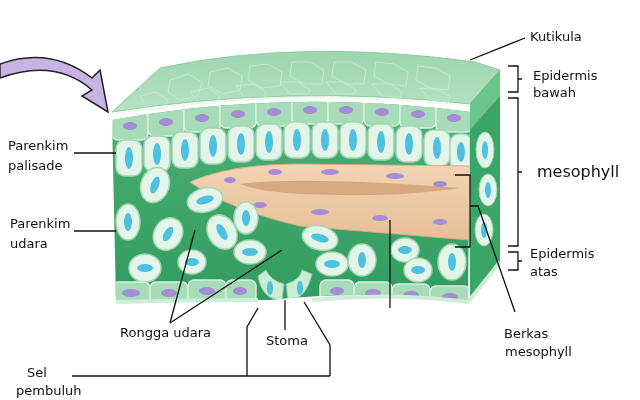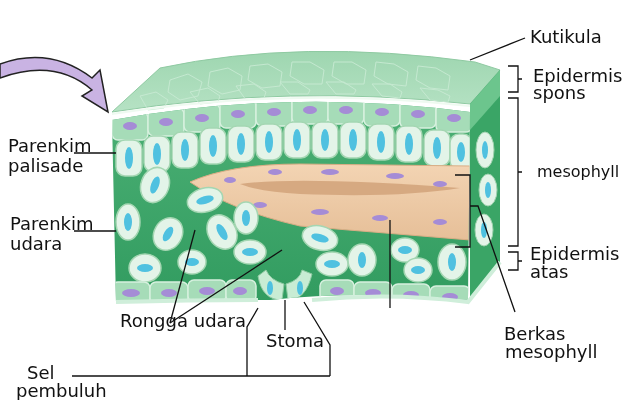--- a/index.html
+++ b/index.html
@@ -1,18 +1,18 @@
 <!DOCTYPE html>
 <html><head>
 <meta charset="utf-8">
 <style>
   html,body{margin:0;padding:0;background:#ffffff;}
   body{width:640px;height:400px;overflow:hidden;position:relative;font-family:"DejaVu Sans","Liberation Sans",sans-serif;}
   #diagram{position:absolute;left:0;top:0;width:640px;height:400px;}
-  .lbl{position:absolute;color:#111;font-size:18px;line-height:17px;white-space:nowrap;font-family:"DejaVu Sans",sans-serif;}
+  .lbl{position:absolute;color:#111;font-size:13px;line-height:17px;white-space:nowrap;font-family:"DejaVu Sans",sans-serif;}
   .lbl-big{font-size:16px;line-height:24px;text-align:center;}
 </style>
 </head>
 <body>
 
 <svg id="diagram" viewBox="0 0 640 400" xmlns="http://www.w3.org/2000/svg">
   <defs>
     <linearGradient id="topG" x1="0" y1="0" x2="0" y2="1">
       <stop offset="0" stop-color="#9ed6b0"></stop>
       <stop offset="1" stop-color="#b6e2c4"></stop>
@@ -224,26 +224,26 @@
     <line x1="390" y1="220" x2="390" y2="308"></line>
     <path d="M455,175 L470,175 L470,247 L455,247 M470,206 L478,206 L515,312"></path>
     <line x1="72" y1="376" x2="330" y2="376"></line>
     <path d="M247,376 L247,327 L258,308"></path>
     <path d="M330,376 L330,345 L315,320 L304,302"></path>
   </g>
 </svg>
 
 <div class="lbl" style="left:530px;top:28px">Kutikula</div>
 <div class="lbl" style="left:533px;top:67px">Epidermis</div>
-<div class="lbl" style="left:533px;top:84px">spons</div>
+<div class="lbl" style="left:533px;top:84px">bawah</div>
 <div class="lbl lbl-big" style="left:537px;top:160px">mesophyll</div>
 <div class="lbl" style="left:530px;top:245px">Epidermis</div>
 <div class="lbl" style="left:530px;top:263px">atas</div>
 <div class="lbl" style="left:8px;top:137px">Parenkim</div>
 <div class="lbl" style="left:8px;top:157px">palisade</div>
 <div class="lbl" style="left:10px;top:215px">Parenkim</div>
 <div class="lbl" style="left:10px;top:235px">udara</div>
-<div class="lbl" style="left:120px;top:312px">Rongga udara</div>
+<div class="lbl" style="left:120px;top:324px">Rongga udara</div>
 <div class="lbl" style="left:266px;top:332px">Stoma</div>
 <div class="lbl" style="left:504px;top:325px">Berkas</div>
 <div class="lbl" style="left:505px;top:343px">mesophyll</div>
 <div class="lbl" style="left:27px;top:364px">Sel</div>
 <div class="lbl" style="left:16px;top:382px">pembuluh</div>
 
 </body></html>

